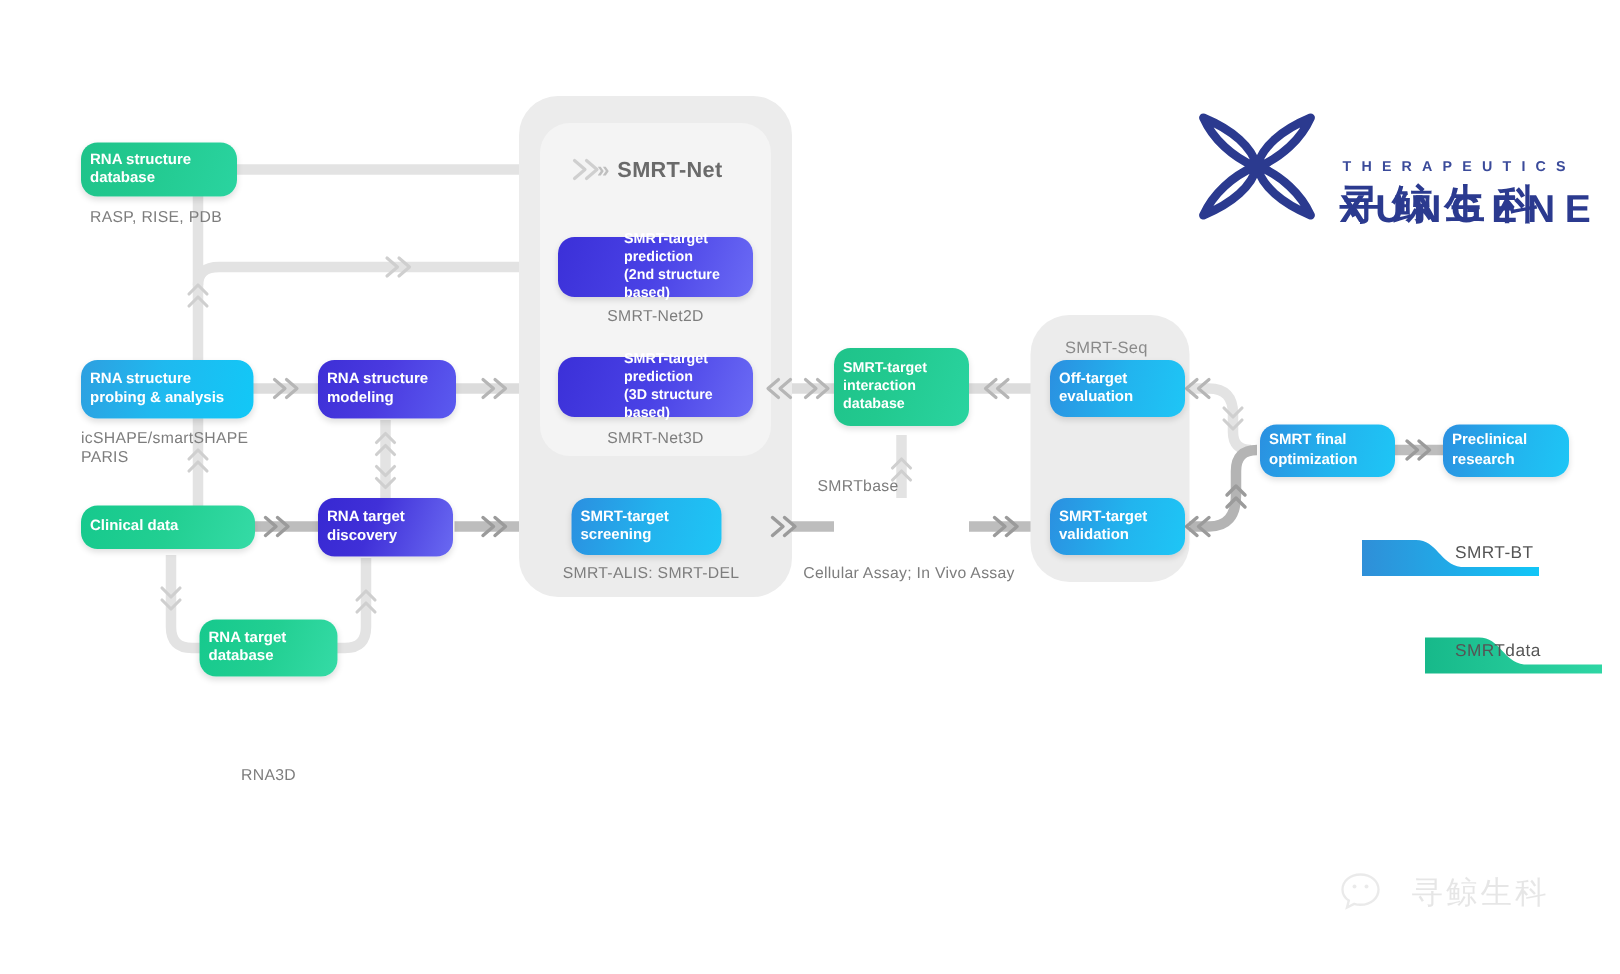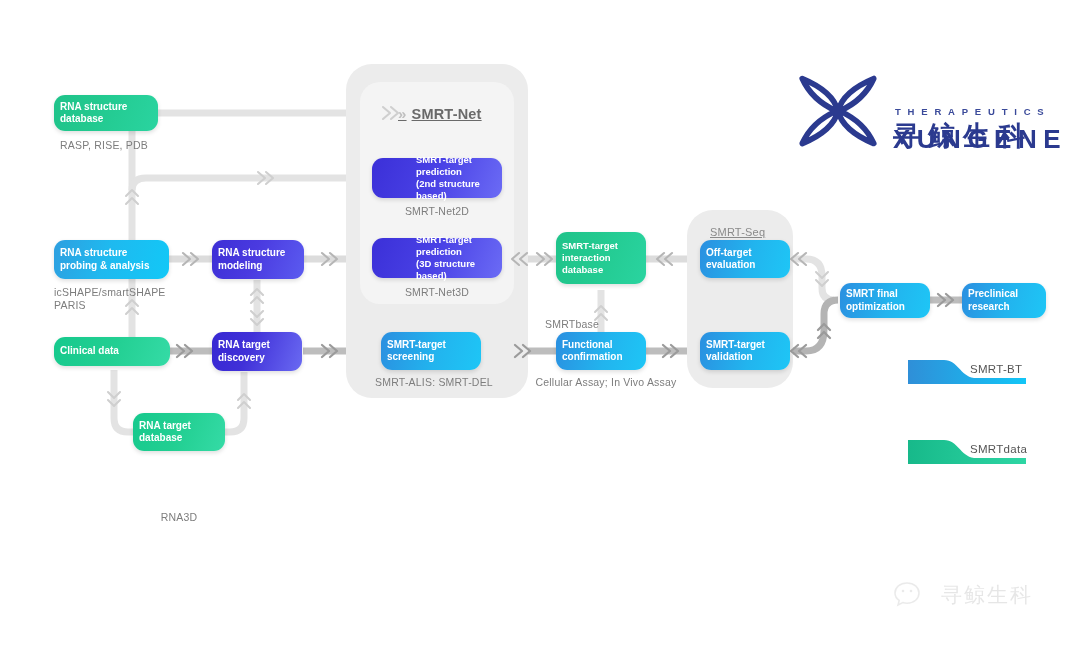--- a/index.html
+++ b/index.html
@@ -11,21 +11,21 @@
     overflow:hidden;
     position:relative;
   }
   #stage{position:absolute;left:0;top:0;width:1080px;height:649px;}
 
   
   .panel{position:absolute;border-radius:26px;background:#ececec;}
   .panel-inner{position:absolute;border-radius:20px;background:#f4f4f4;}
   .panel-title{
     position:absolute;color:#6a6a6a;font-weight:bold;
-    letter-spacing:.2px;white-space:nowrap;text-decoration:underline;
+    letter-spacing:.2px;white-space:nowrap;
   }
   .panel-title.small{font-weight:normal;color:#8a8a8a;}
 
   
   svg.wires{position:absolute;left:0;top:0;width:1080px;height:649px;overflow:visible;}
 
   
   .node{
     position:absolute;
     border-radius:11px;
@@ -212,26 +212,20 @@
   </div>
 
   <div class="node g-green" style="left:556px;top:232px;width:90px;height:52px;font-size:9.5px;">
     <span>
       <span>SMRT-target</span>
       <span>interaction</span>
       <span>database</span>
     </span>
   </div>
 
-  <div class="node g-cyan2" style="left:556px;top:332px;width:90px;height:38px;font-size:10px;">
-    <span>
-      <span>Functional</span>
-      <span>confirmation</span>
-    </span>
-  </div>
 
   <div class="node g-cyan2" style="left:700px;top:240px;width:90px;height:38px;font-size:10px;">
     <span>
       <span>Off-target</span>
       <span>evaluation</span>
     </span>
   </div>
 
   <div class="node g-cyan2" style="left:700px;top:332px;width:90px;height:38px;font-size:10px;">
     <span>
@@ -397,21 +391,21 @@
         <defs>
             <linearGradient id="lg0" x1="0" y1="0" x2="1" y2="0">
           <stop offset="0" stop-color="#2f8fd8"></stop>
               <stop offset="1" stop-color="#12c6f7"></stop>
         </linearGradient>
           </defs>
         <path d="M0,2 L36,2 C50,2 52,18 66,20 L118,20 L118,26 L0,26 Z" fill="url(#lg0)"></path>
       </svg>
       <div class="legend-label">SMRT-BT</div>
     </div>
-    <div class="legend-row" style="top:80px;">
+    <div class="legend-row" style="top:65px;text-align:right;">
       <svg width="118" height="28" viewBox="0 0 118 28">
         <defs>
             <linearGradient id="lg2" x1="0" y1="0" x2="1" y2="0">
           <stop offset="0" stop-color="#17b98a"></stop>
               <stop offset="1" stop-color="#2ed6a4"></stop>
         </linearGradient>
           </defs>
         <path d="M0,2 L36,2 C50,2 52,18 66,20 L118,20 L118,26 L0,26 Z" fill="url(#lg2)"></path>
       </svg>
       <div class="legend-label">SMRTdata</div>

